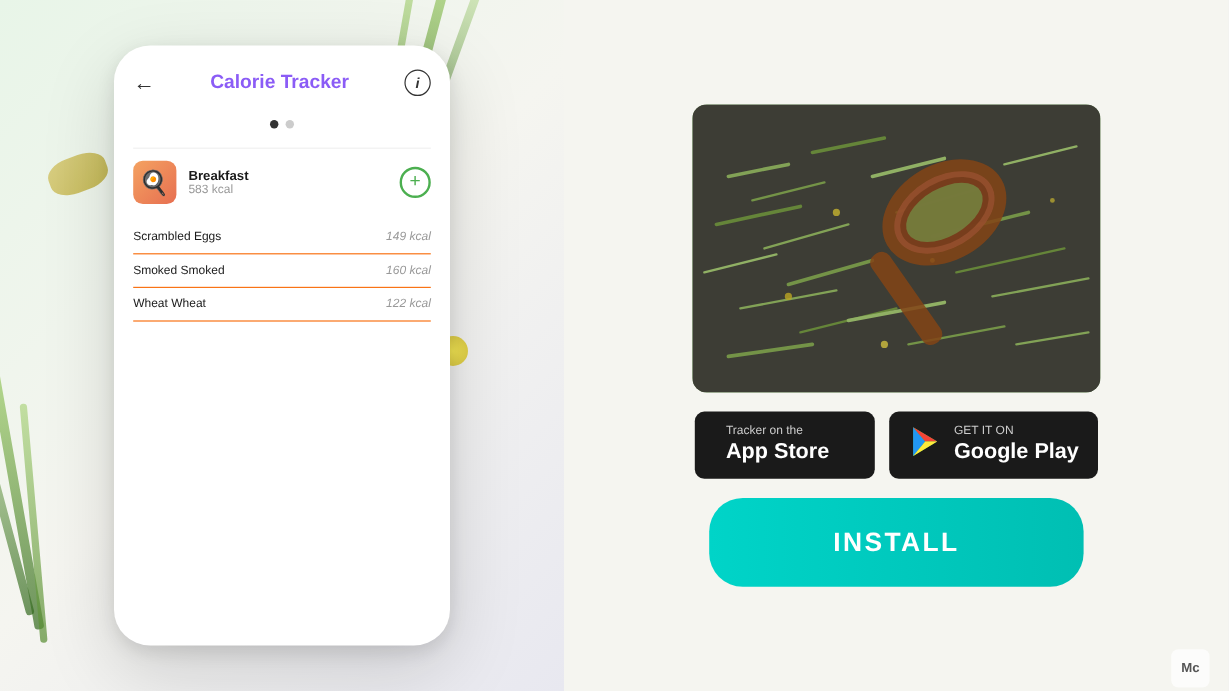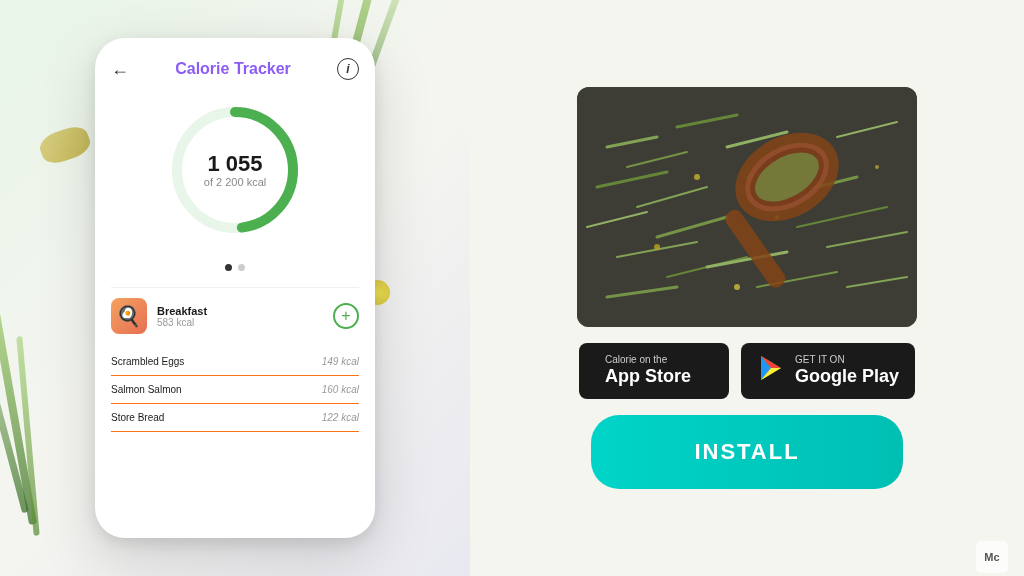--- a/index.html
+++ b/index.html
@@ -411,34 +411,20 @@
     <div class="phone-screen">
 
       <div class="phone-header">
         <span class="back-arrow">←</span>
         <span class="screen-title">Calorie Tracker</span>
         <div class="info-icon">
           <span>i</span>
         </div>
       </div>
 
-      <div class="calorie-ring-container">
-        <div class="ring-wrapper">
-          <svg width="140" height="140" viewBox="0 0 140 140">
-
-            <circle cx="70" cy="70" r="58" fill="none" stroke="#e8f5e9" stroke-width="10"></circle>
-
-            <circle cx="70" cy="70" r="58" fill="none" stroke="#4caf50" stroke-width="10" stroke-linecap="round" stroke-dasharray="175 189" stroke-dashoffset="0"></circle>
-          </svg>
-          <div class="ring-text">
-            <span class="ring-calories">1 055</span>
-            <span class="ring-total">of 2 200 kcal</span>
-          </div>
-        </div>
-      </div>
 
       <div class="pagination-dots">
         <div class="dot dot-active"></div>
         <div class="dot dot-inactive"></div>
       </div>
 
       <div class="meal-section">
         <div class="meal-header">
           <div class="meal-info">
             <div class="meal-image">🍳</div>
@@ -450,25 +436,25 @@
           <div class="add-btn">+</div>
         </div>
       </div>
 
       <div>
         <div class="food-item">
           <span class="food-name">Scrambled Eggs</span>
           <span class="food-kcal">149 kcal</span>
         </div>
         <div class="food-item">
-          <span class="food-name">Salmon Salmon</span>
+          <span class="food-name">Smoked Smoked</span>
           <span class="food-kcal">160 kcal</span>
         </div>
         <div class="food-item">
-          <span class="food-name">Store Bread</span>
+          <span class="food-name">Wheat Wheat</span>
           <span class="food-kcal">122 kcal</span>
         </div>
       </div>
     </div>
   </div>
 </div>
 
 <div class="right-panel" style="position:relative;">
 
   <div class="herb-image">
@@ -515,21 +501,21 @@
         <ellipse cx="210" cy="90" rx="35" ry="20" fill="#7a9d4a" transform="rotate(-30 210 90)" opacity="0.7"></ellipse>
       </g>
     </svg>
   </div>
 
   <div class="store-buttons">
 
     <div class="store-btn">
       <span class="store-icon"></span>
       <div class="store-text-block">
-        <span class="store-subtitle">Calorie on the</span>
+        <span class="store-subtitle">Tracker on the</span>
         <span class="store-name">App Store</span>
       </div>
     </div>
 
     <div class="store-btn">
       <span class="store-icon gplay-icon">
         <svg width="28" height="28" viewBox="0 0 28 28">
           <polygon points="4,2 24,14 4,26" fill="#4caf50"></polygon>
           <polygon points="4,2 14,14 4,26" fill="#2196f3"></polygon>
           <polygon points="4,2 24,14 14,14" fill="#f44336"></polygon>

